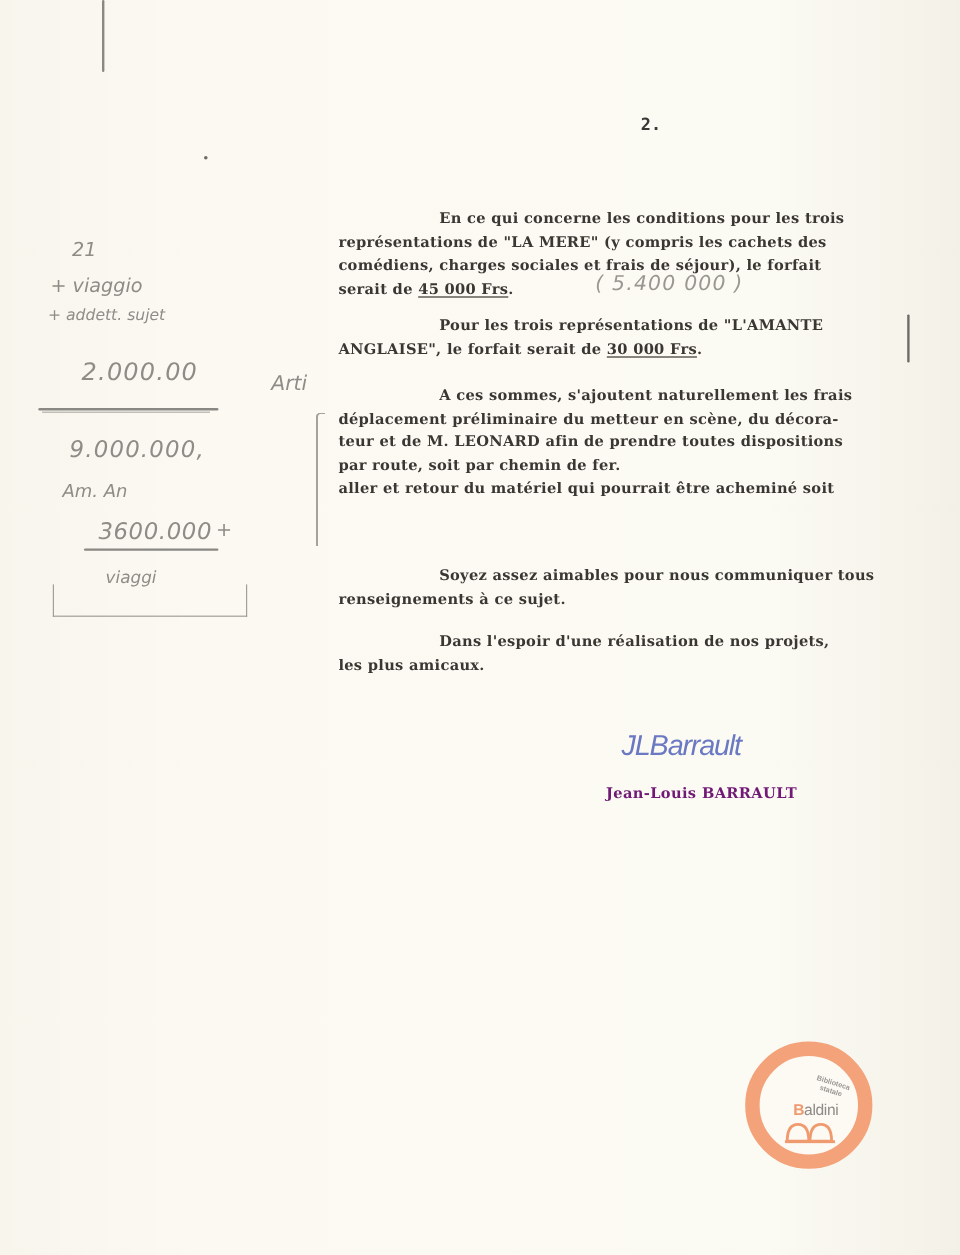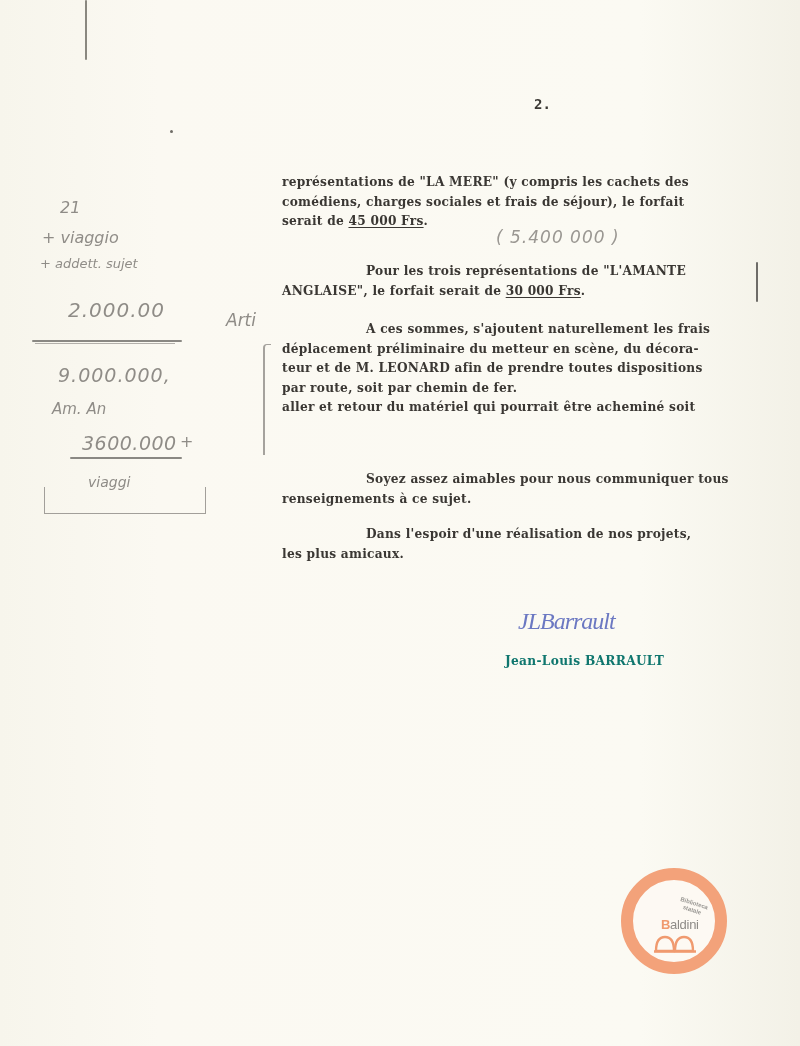--- a/index.html
+++ b/index.html
@@ -39,39 +39,40 @@
   .rule1 { position: absolute; left: 32px; top: 340px; width: 150px; height: 2px; background: #8a8883; border-radius: 1px; }
   .rule1b { position: absolute; left: 35px; top: 343px; width: 140px; height: 1px; background: #b3b0ab; }
   .m6 { left: 58px; top: 364px; font-size: 19px; letter-spacing: 1px; }
   .m7 { left: 52px; top: 400px; font-size: 15px; }
   .m8 { left: 82px; top: 432px; font-size: 19px; letter-spacing: 0.5px; }
   .m8b { left: 180px; top: 432px; font-size: 16px; }
   .rule2 { position: absolute; left: 70px; top: 457px; width: 112px; height: 2px; background: #8a8883; border-radius: 1px; }
   .m9 { left: 88px; top: 474px; font-size: 14px; }
   .box-bracket { position: absolute; left: 44px; top: 487px; width: 160px; height: 26px; border: 1.5px solid #a29f9a; border-top: none; }
 
-  .signature { position: absolute; left: 518px; top: 608px; font-family: Liberation Serif, serif; font-style: italic; font-size: 24px; color: #6b78c2; letter-spacing: -1px; }
-  .signer { position: absolute; left: 505px; top: 654px; font-family: "DejaVu Serif", serif; font-weight: bold; font-size: 12.2px; color: #0f766e; letter-spacing: 0.3px; }
+  .signature { position: absolute; left: 518px; top: 608px; font-family: Liberation Sans, sans-serif; font-style: italic; font-size: 24px; color: #6b78c2; letter-spacing: -1px; }
+  .signer { position: absolute; left: 505px; top: 654px; font-family: "DejaVu Serif", serif; font-weight: bold; font-size: 12.2px; color: #701a75; letter-spacing: 0.3px; }
 
   .stamp { position: absolute; left: 621px; top: 868px; width: 106px; height: 106px; border-radius: 50%; border: 12px solid #f3a27a; box-sizing: border-box; background: #fdf9f3; }
   .stamp-small { position: absolute; left: 38px; top: 20px; font-family: "Liberation Sans", sans-serif; font-size: 6px; line-height: 7px; color: #9a9894; transform: rotate(18deg); text-align: center; font-weight: bold; }
   .stamp-name { position: absolute; left: 28px; top: 37px; font-family: "Liberation Sans", sans-serif; font-size: 13px; color: #8e8b87; letter-spacing: -0.3px; }
   .stamp-name .b { color: #f09a6f; font-weight: bold; }
   .stamp-book { position: absolute; left: 21px; top: 55px; }
 </style>
 </head>
 <body>
 
 <div class="page"></div>
 <div class="fold"></div>
 <div class="speck"></div>
 
 <div class="page-number">2.</div>
 
 <div class="typed p1">
+  <p class="indent">En ce qui concerne les conditions pour les trois</p>
   <p>représentations de "LA MERE" (y compris les cachets des</p>
   <p>comédiens, charges sociales et frais de séjour), le forfait</p>
   <p><span>serait de </span><span class="u">45 000 Frs</span><span>.</span></p>
 </div>
 <div class="hand hand-amount">( 5.400 000 )</div>
 
 <div class="typed p2">
   <p class="indent">Pour les trois représentations de "L'AMANTE</p>
   <p><span>ANGLAISE", le forfait serait de </span><span class="u">30 000 Frs</span><span>.</span></p>
 </div>

